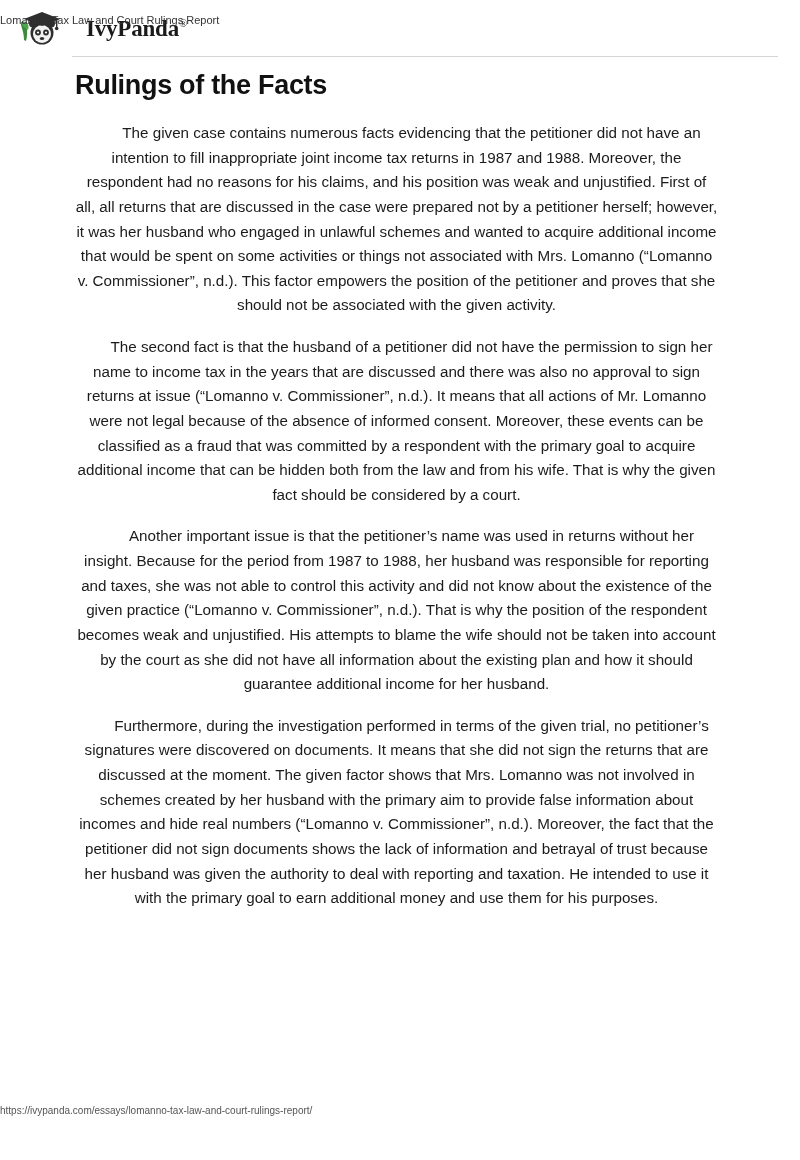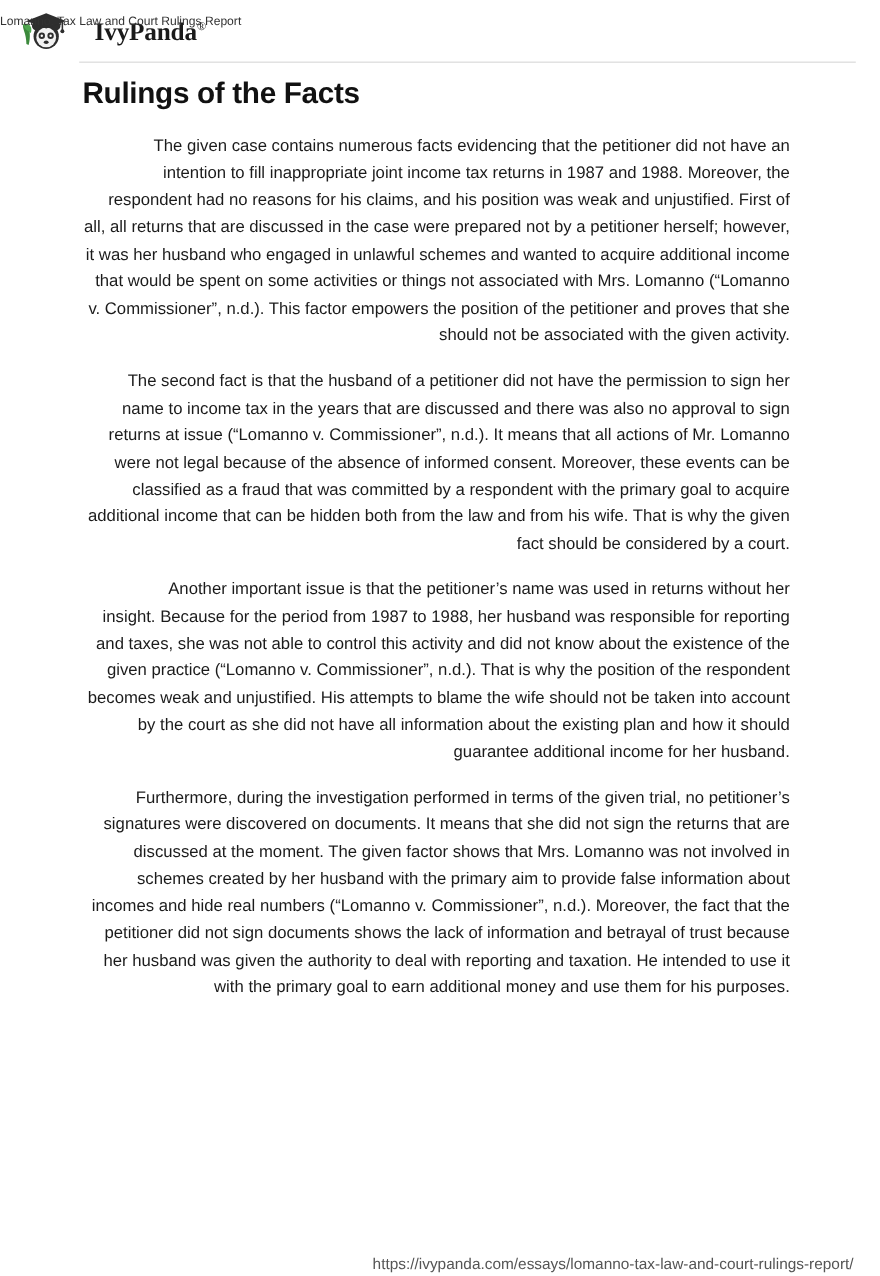--- a/index.html
+++ b/index.html
@@ -95,35 +95,35 @@
     font-weight: bold;
     margin: 0 0 20px 0;
     letter-spacing: -0.3px;
     color: #111111;
   }
 
   p.para {
     margin: 0 0 17px 0;
     font-size: 15.2px;
     line-height: 1.62;
-    text-align: right;
+    text-align: center;
     text-indent: 30px;
     color: #1b1b1b;
   }
 
   
   .footer-link {
     position: absolute;
     left: 0;
-    top: 1141px;
+    top: 1105px;
     width: 800px;
-    text-align: right;
+    text-align: left;
     padding-right: 24px;
     box-sizing: border-box;
-    font-size: 14px;
+    font-size: 10px;
     color: #555555;
   }
 </style>
 </head>
 <body>
 
 <div class="page">
 
   <div class="header">
 

